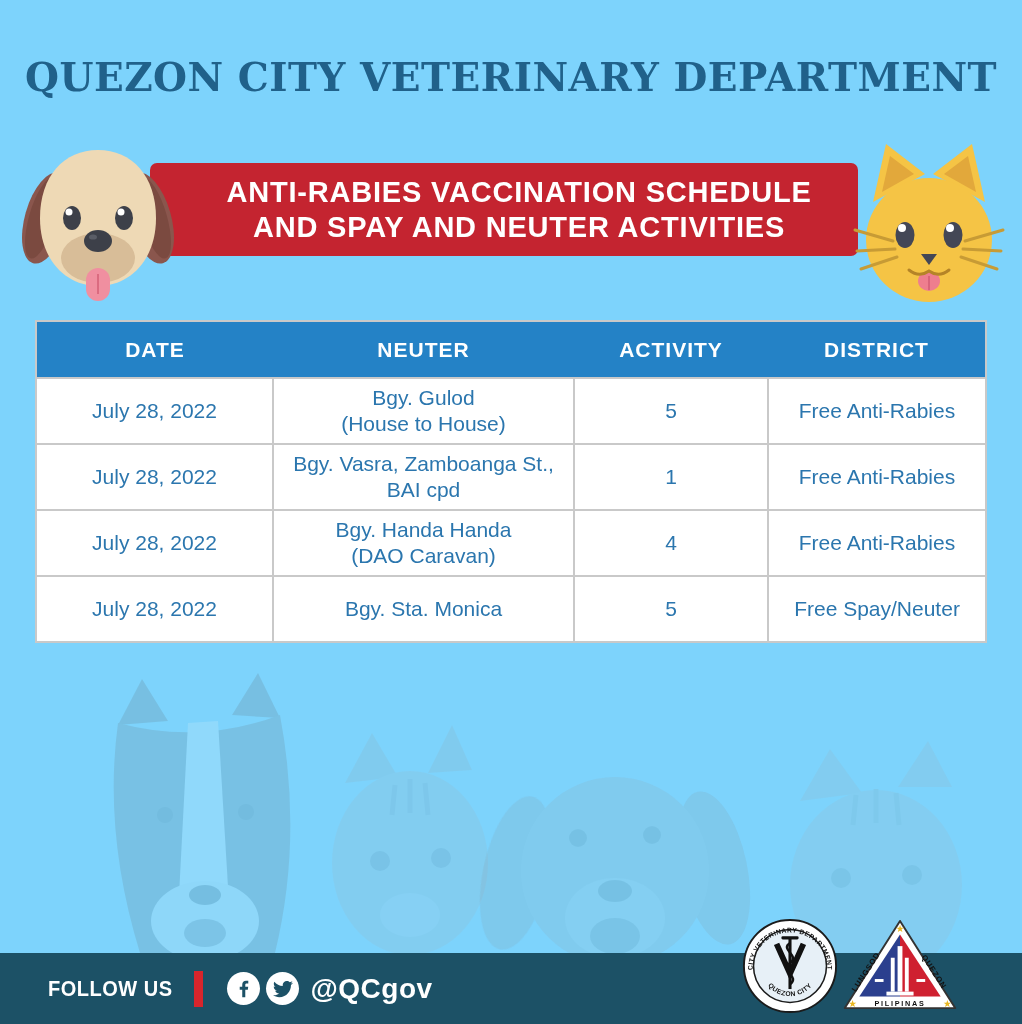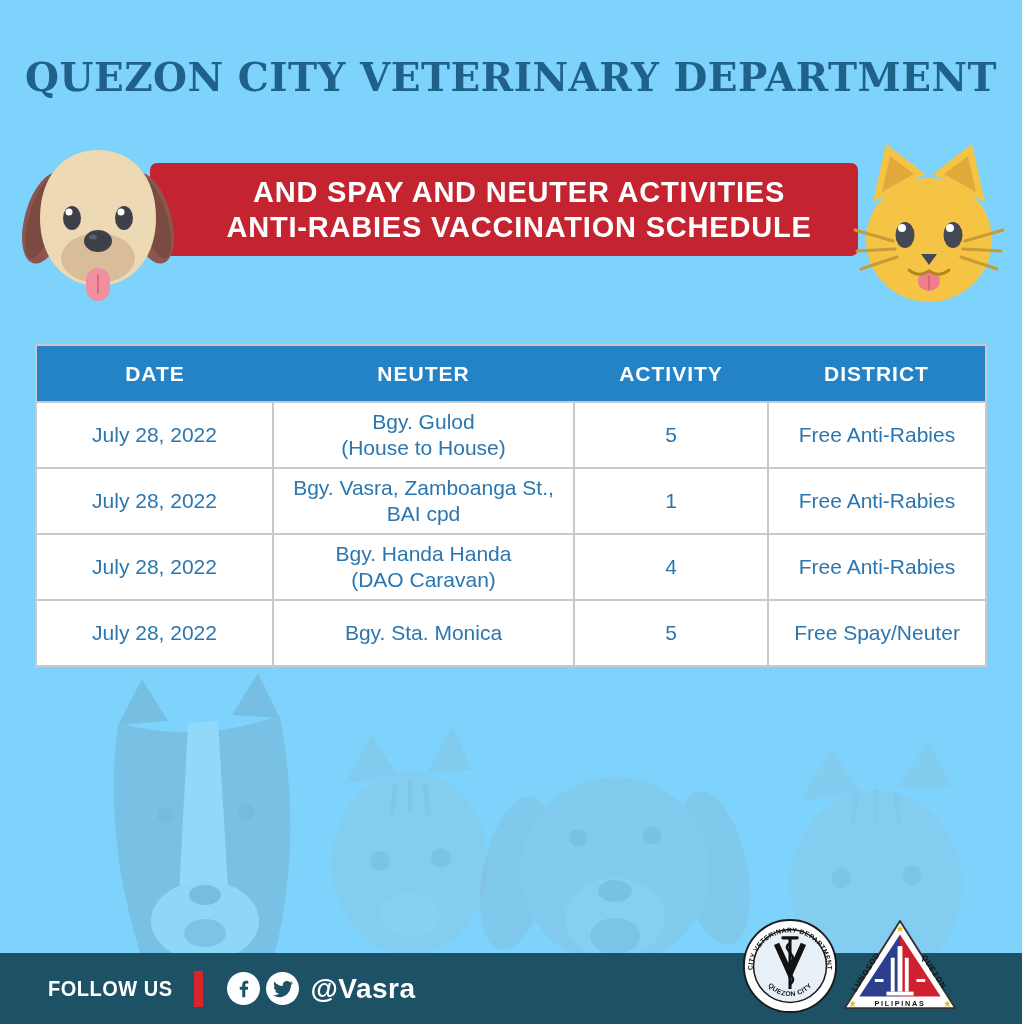--- a/index.html
+++ b/index.html
@@ -15,21 +15,21 @@
   .banner { position:absolute; left:150px; top:163px; width:708px; height:93px;
     background:#c42430; border-radius:7px; display:flex; flex-direction:column;
     justify-content:center; align-items:center; padding-left:30px; z-index:2; }
   .banner-line { color:#ffffff; font-weight:700; font-size:29px; letter-spacing:0.8px;
     line-height:35px; text-align:center; }
 
   .dog-wrap { position:absolute; left:12px; top:134px; width:172px; height:172px; z-index:3; }
   .cat-wrap { position:absolute; left:853px; top:138px; width:152px; height:168px; z-index:3; }
 
   
-  .sched-table { position:absolute; left:35px; top:344px; width:950px;
+  .sched-table { position:absolute; left:35px; top:320px; width:950px;
     border-collapse:collapse; table-layout:fixed; z-index:2;padding-left:28px; }
   .sched-table th { background:#2482c6; height:57px; color:#ffffff; font-size:21px;
     font-weight:700; letter-spacing:1px; text-align:center; vertical-align:middle; border:none; }
   .sched-table td { background:#ffffff; height:66px; text-align:center; vertical-align:middle;
     font-size:21px; color:#2b76ae; border:2px solid #c9c9c9; white-space:pre-line; line-height:26px; }
   .sched-table { border:2px solid #c9c9c9; }
 
   
   .pets-bg { position:absolute; left:0; top:663px; width:1022px; height:290px; z-index:1; }
 
@@ -48,22 +48,22 @@
   .qc-seal  { position:absolute; left:841px; top:919px; width:118px; height:92px; z-index:6; }
 </style>
 </head>
 <body>
 
 <div class="poster">
 
   <div class="title">QUEZON CITY VETERINARY DEPARTMENT</div>
 
   <div class="banner">
+    <div class="banner-line">ANTI-RABIES VACCINATION SCHEDULE</div>
     <div class="banner-line">AND SPAY AND NEUTER ACTIVITIES</div>
-    <div class="banner-line">ANTI-RABIES VACCINATION SCHEDULE</div>
   </div>
 
   <div class="dog-wrap">
     <svg viewBox="0 0 172 172" width="172" height="172">
       <ellipse cx="34" cy="84" rx="21" ry="47" fill="#8a564d" transform="rotate(16 34 84)"></ellipse>
       <ellipse cx="30" cy="84" rx="13" ry="42" fill="#7b4a40" transform="rotate(16 30 84)"></ellipse>
       <ellipse cx="138" cy="84" rx="21" ry="47" fill="#8a564d" transform="rotate(-16 138 84)"></ellipse>
       <ellipse cx="142" cy="84" rx="13" ry="42" fill="#7b4a40" transform="rotate(-16 142 84)"></ellipse>
       <path d="M86,16 C52,16 28,42 28,84 C28,126 54,152 86,152 C118,152 144,126 144,84 C144,42 120,16 86,16 Z" fill="#eed9b5"></path>
       <ellipse cx="60" cy="84" rx="9" ry="12" fill="#3d4049"></ellipse>
@@ -213,21 +213,21 @@
         <svg viewBox="0 0 24 24" width="22" height="22">
             <path fill="#1c5166" d="M13.4 21v-8.2h2.76l.41-3.2h-3.17V7.55c0-.93.26-1.56 1.59-1.56h1.68V3.13c-.82-.09-1.64-.13-2.47-.13-2.44 0-4.12 1.49-4.12 4.23v2.36H7.33v3.2h2.75V21h3.32z"></path>
           </svg>
       </span>
       <span class="social-circle">
         <svg viewBox="0 0 24 24" width="20" height="20">
             <path fill="#1c5166" d="M23.95 4.57c-.89.39-1.83.65-2.83.78 1.02-.61 1.8-1.58 2.16-2.72-.95.55-2 .96-3.13 1.18-.9-.96-2.17-1.56-3.59-1.56-2.72 0-4.92 2.2-4.92 4.92 0 .39.04.76.13 1.12C7.69 8.09 4.07 6.13 1.64 3.16c-.43.72-.67 1.56-.67 2.48 0 1.71.87 3.21 2.19 4.1-.81-.03-1.57-.25-2.23-.62v.06c0 2.39 1.69 4.37 3.95 4.83-.41.11-.85.17-1.3.17-.31 0-.62-.03-.92-.09.63 1.95 2.45 3.38 4.6 3.42-1.68 1.32-3.81 2.1-6.1 2.1-.39 0-.78-.02-1.17-.07 2.19 1.39 4.77 2.21 7.56 2.21 9.05 0 14-7.5 14-13.99v-.63c.96-.69 1.8-1.56 2.46-2.55l-.05-.02z"></path>
           </svg>
       </span>
     </span>
-    <span class="handle">@Vasra</span>
+    <span class="handle">@QCgov</span>
   </div>
 
   <div class="vet-seal">
     <svg viewBox="0 0 100 100" width="96" height="96">
       <circle cx="50" cy="50" r="48" fill="#ffffff" stroke="#1b1b1b" stroke-width="2"></circle>
       <circle cx="50" cy="50" r="38" fill="#e7f0f7" stroke="#1b1b1b" stroke-width="1.6"></circle>
       <defs>
         <path id="vs-top" d="M 11,54 A 39,39 0 1 1 89,54" fill="none"></path>
         <path id="vs-bot" d="M 21,59 A 30,30 0 0 0 79,59" fill="none"></path>
       </defs>

